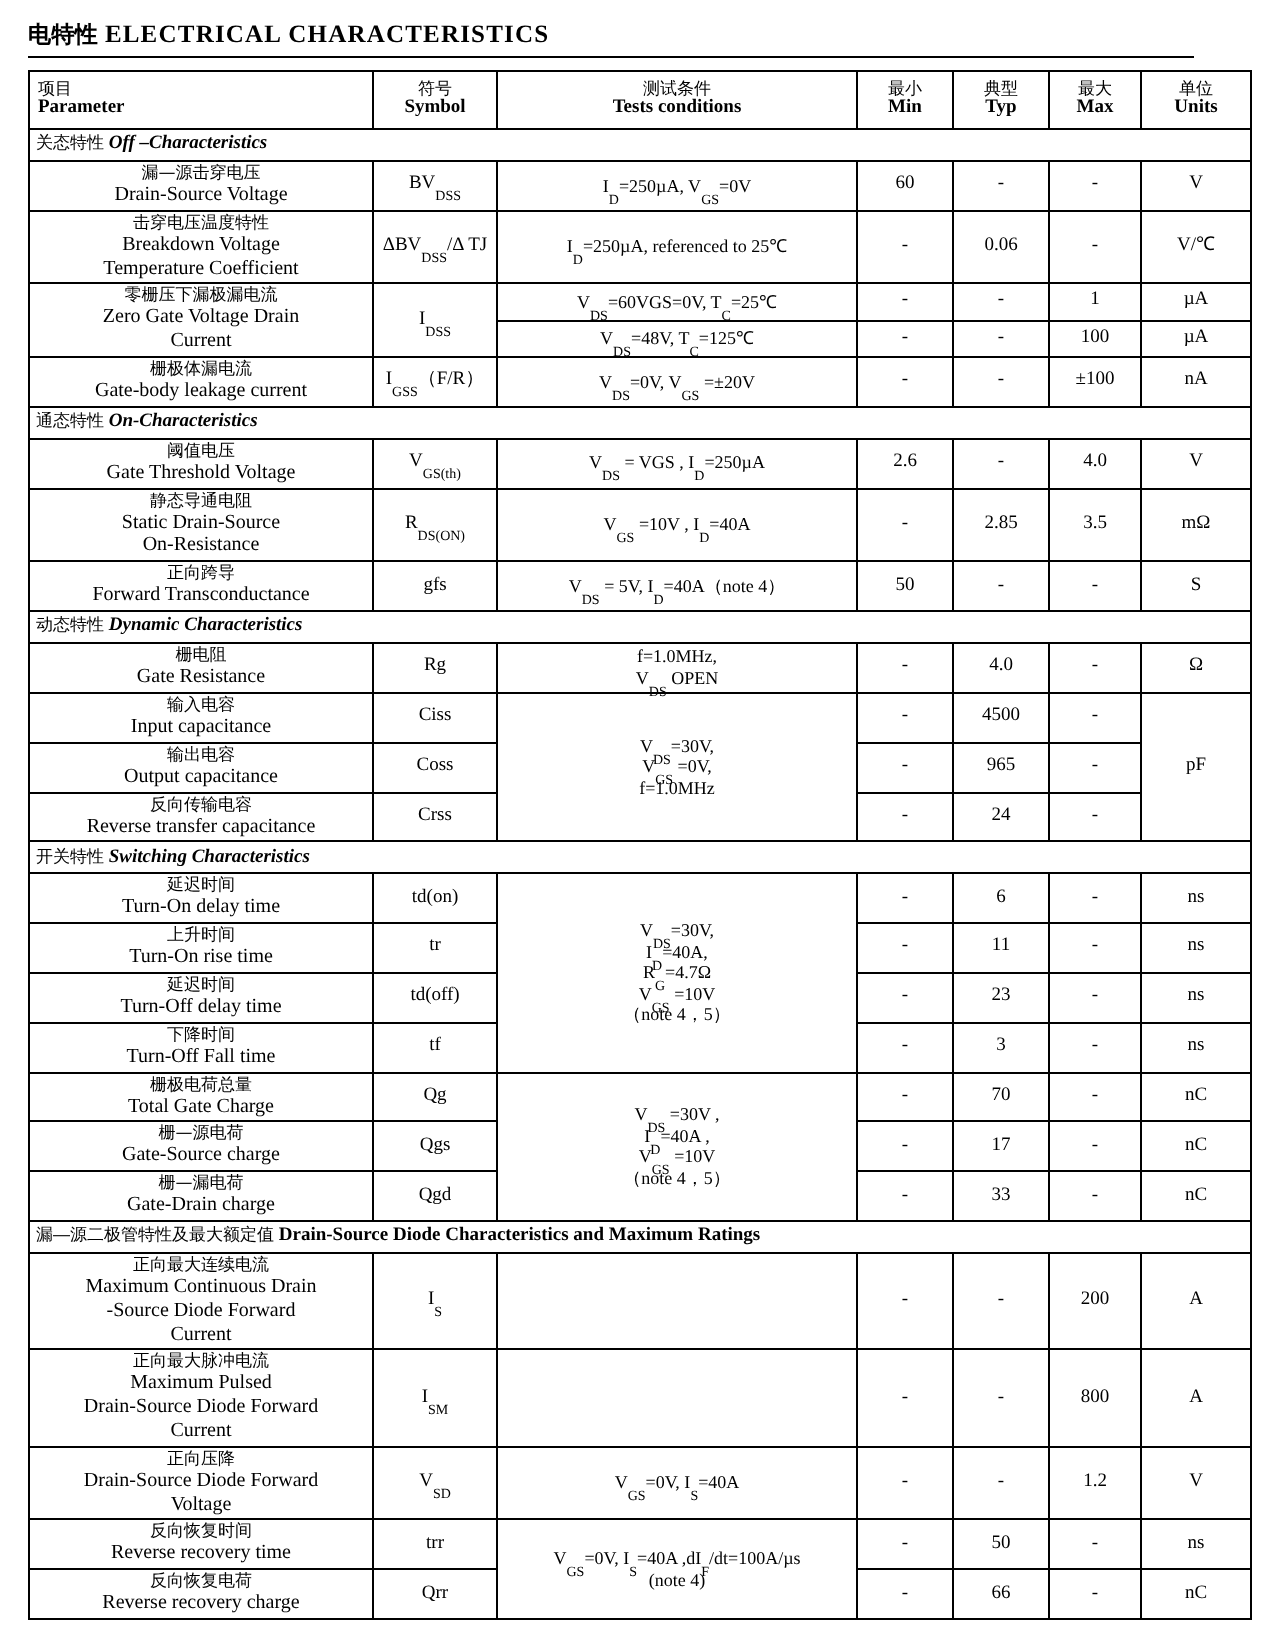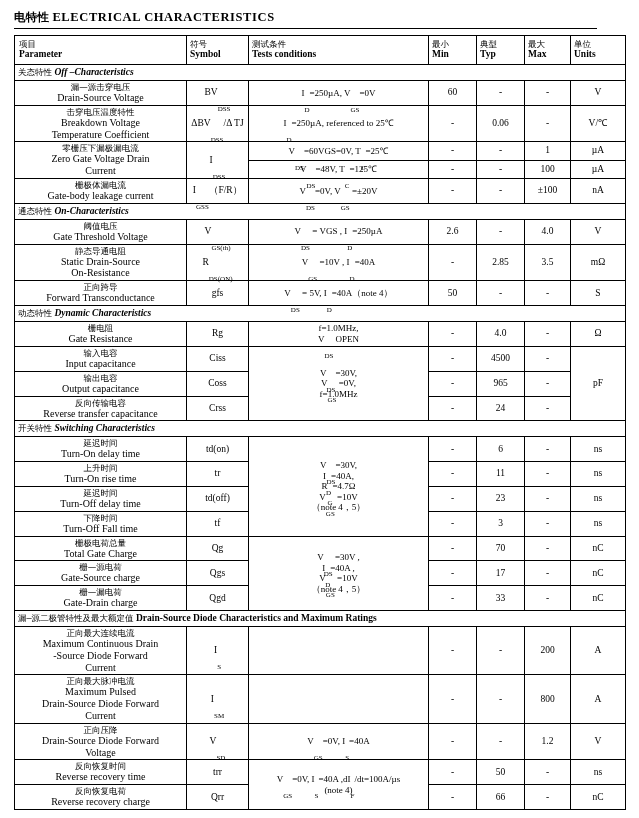--- a/index.html
+++ b/index.html
@@ -47,21 +47,21 @@
   }
   col.c-param  { width: 172px; }
   col.c-sym    { width: 62px; }
   col.c-cond   { width: 180px; }
   col.c-min    { width: 48px; }
   col.c-typ    { width: 48px; }
   col.c-max    { width: 46px; }
   col.c-unit   { width: 55px; }
 
   thead td {
-    text-align: left;
+    text-align: center;
     font-weight: bold;
     height: 26px;
   }
   .hd-cn {
     font-family: Liberation Sans, sans-serif;
     font-weight: normal;
     font-size: 8.5px;
     display: block;
   }
   .hd-en {
@@ -71,21 +71,21 @@
     display: block;
   }
   thead td.left { text-align: left; padding-left: 4px; }
 
   .sec td {
     font-size: 9.5px;
     padding: 1px 3px;
     height: 13px;
   }
   .sec .cn {
-    font-family: Liberation Mono, monospace;
+    font-family: Liberation Sans, sans-serif;
     font-size: 8.5px;
   }
   .sec .en {
     font-family: "Liberation Serif", serif;
     font-weight: bold;
     font-style: italic;
     font-size: 9.5px;
   }
   .sec .en.noital { font-style: normal; }
 
@@ -101,21 +101,21 @@
     font-family: "Liberation Serif", serif;
     font-size: 10px;
     display: block;
   }
   td.sym, td.cond, td.num, td.unit {
     text-align: center;
     font-family: "Liberation Serif", serif;
     font-size: 9.5px;
   }
   td.cond { font-size: 9px; line-height: 1.25; }
-  sub { font-size: 7px; vertical-align: baseline; position: relative; top: 16px; }
+  sub { font-size: 7px; vertical-align: baseline; position: relative; top: 6px; }
   .small { font-size: 8.5px; }
 </style>
 </head>
 <body>
 
 <div class="page">
 
   <div class="doc-title">
     <span class="cn">电特性</span>
     <span class="en">ELECTRICAL CHARACTERISTICS</span>

